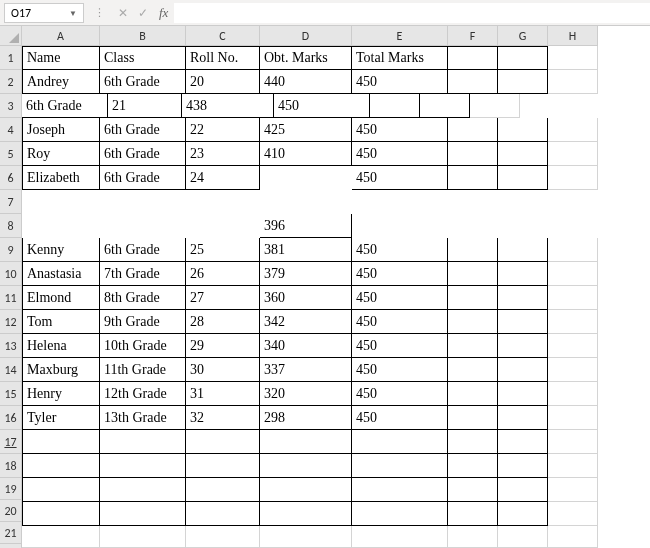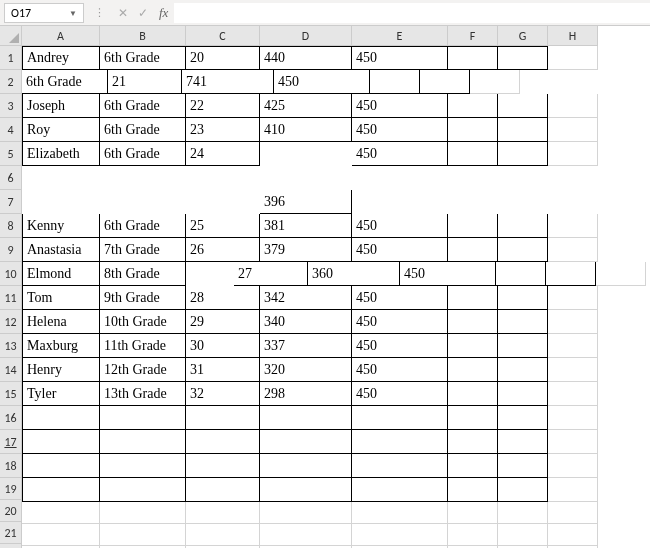--- a/index.html
+++ b/index.html
@@ -211,34 +211,44 @@
       <div class="row-h" style="height: 24px;">15</div>
       <div class="row-h" style="height: 24px;">16</div>
       <div class="row-h" style="height: 24px; text-decoration: underline;">17</div>
       <div class="row-h" style="height: 24px;">18</div>
       <div class="row-h" style="height: 22px;">19</div>
       <div class="row-h" style="height: 22px;">20</div>
       <div class="row-h" style="height: 22px;">21</div>
       <div class="row-h" style="height: 22px;">22</div>
     </div>
   <div class="grid" id="grid">
+      <div class="grid-row first-bordered">
+        <div class="cell bordered first-col" style="width: 78px; height: 24px;">Name</div>
+        <div class="cell bordered" style="width: 86px; height: 24px;">Class</div>
+        <div class="cell bordered" style="width: 74px; height: 24px;">Roll No.</div>
+        <div class="cell bordered" style="width: 92px; height: 24px;">Obt. Marks</div>
+        <div class="cell bordered" style="width: 96px; height: 24px;">Total Marks</div>
+        <div class="cell bordered" style="width: 50px; height: 24px;"></div>
+        <div class="cell bordered" style="width: 50px; height: 24px;"></div>
+        <div class="cell plain" style="width: 50px; height: 24px;"></div>
+      </div>
       <div class="grid-row">
         <div class="cell bordered first-col" style="width: 78px; height: 24px;">Andrey</div>
         <div class="cell bordered" style="width: 86px; height: 24px;">6th Grade</div>
         <div class="cell bordered" style="width: 74px; height: 24px;">20</div>
         <div class="cell bordered" style="width: 92px; height: 24px;">440</div>
         <div class="cell bordered" style="width: 96px; height: 24px;">450</div>
         <div class="cell bordered" style="width: 50px; height: 24px;"></div>
         <div class="cell bordered" style="width: 50px; height: 24px;"></div>
         <div class="cell plain" style="width: 50px; height: 24px;"></div>
       </div>
       <div class="grid-row">
         <div class="cell bordered" style="width: 86px; height: 24px;">6th Grade</div>
         <div class="cell bordered" style="width: 74px; height: 24px;">21</div>
-        <div class="cell bordered" style="width: 92px; height: 24px;">741</div>
+        <div class="cell bordered" style="width: 92px; height: 24px;">438</div>
         <div class="cell bordered" style="width: 96px; height: 24px;">450</div>
         <div class="cell bordered" style="width: 50px; height: 24px;"></div>
         <div class="cell bordered" style="width: 50px; height: 24px;"></div>
         <div class="cell plain" style="width: 50px; height: 24px;"></div>
       </div>
       <div class="grid-row">
         <div class="cell bordered first-col" style="width: 78px; height: 24px;">Joseph</div>
         <div class="cell bordered" style="width: 86px; height: 24px;">6th Grade</div>
         <div class="cell bordered" style="width: 74px; height: 24px;">22</div>
         <div class="cell bordered" style="width: 92px; height: 24px;">425</div>
@@ -283,21 +293,21 @@
         <div class="cell bordered" style="width: 74px; height: 24px;">26</div>
         <div class="cell bordered" style="width: 92px; height: 24px;">379</div>
         <div class="cell bordered" style="width: 96px; height: 24px;">450</div>
         <div class="cell bordered" style="width: 50px; height: 24px;"></div>
         <div class="cell bordered" style="width: 50px; height: 24px;"></div>
         <div class="cell plain" style="width: 50px; height: 24px;"></div>
       </div>
       <div class="grid-row">
         <div class="cell bordered first-col" style="width: 78px; height: 24px;">Elmond</div>
         <div class="cell bordered" style="width: 86px; height: 24px;">8th Grade</div>
-        <div class="cell bordered" style="width: 74px; height: 24px; margin-left: 48px;">27</div>
+        <div class="cell bordered" style="width: 74px; height: 24px;">27</div>
         <div class="cell bordered" style="width: 92px; height: 24px;">360</div>
         <div class="cell bordered" style="width: 96px; height: 24px;">450</div>
         <div class="cell bordered" style="width: 50px; height: 24px;"></div>
         <div class="cell bordered" style="width: 50px; height: 24px;"></div>
         <div class="cell plain" style="width: 50px; height: 24px;"></div>
       </div>
       <div class="grid-row">
         <div class="cell bordered first-col" style="width: 78px; height: 24px;">Tom</div>
         <div class="cell bordered" style="width: 86px; height: 24px;">9th Grade</div>
         <div class="cell bordered" style="width: 74px; height: 24px;">28</div>

